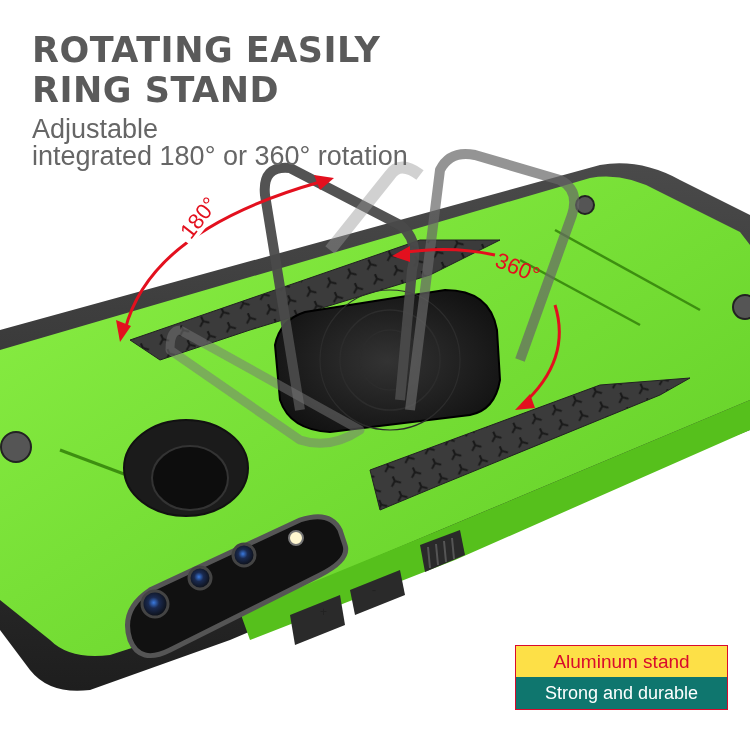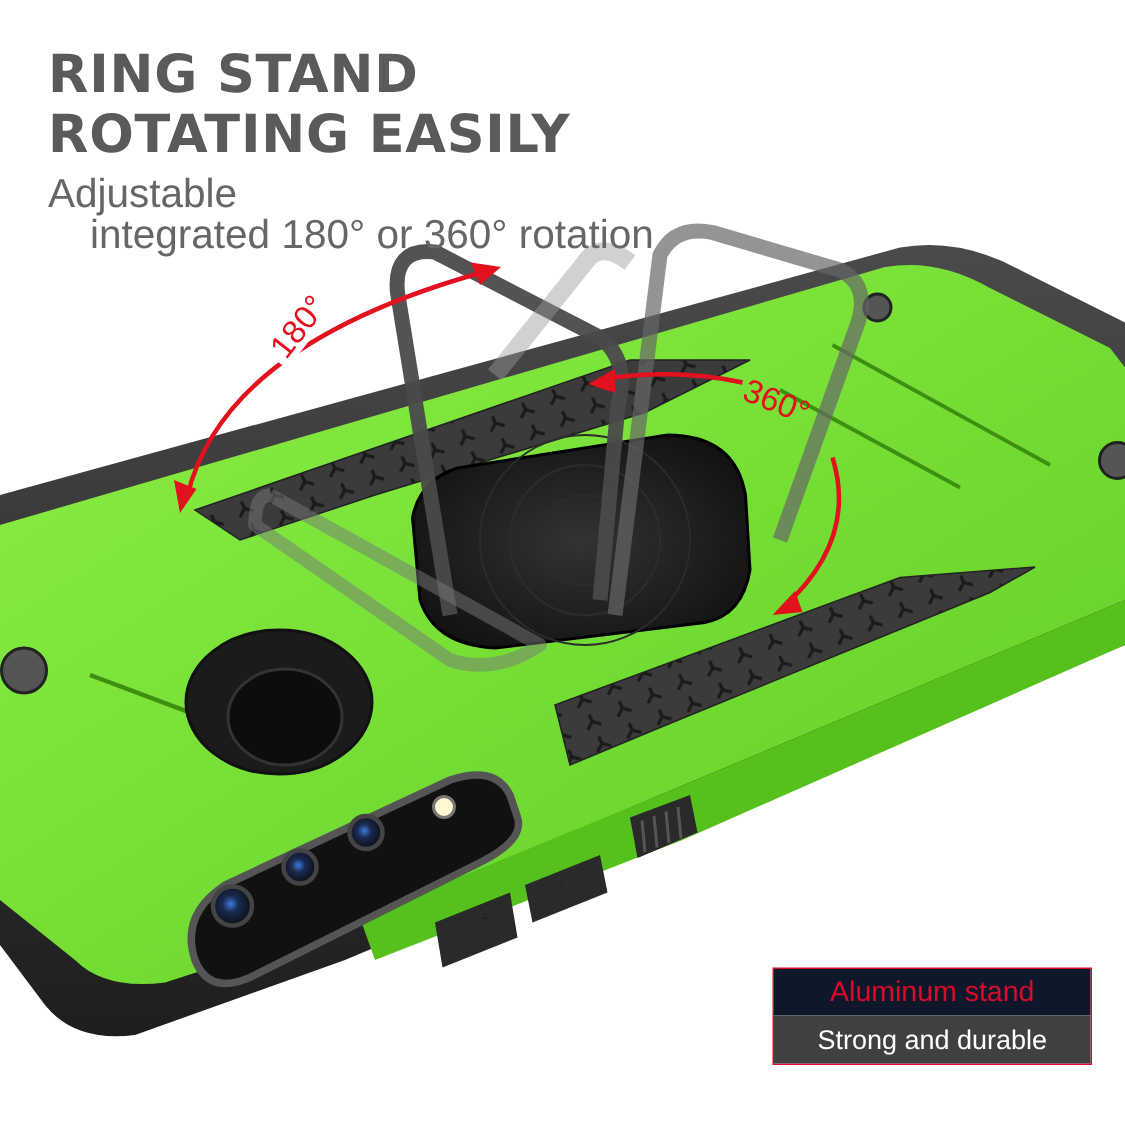--- a/index.html
+++ b/index.html
@@ -2,24 +2,24 @@
 <html><head>
 <meta charset="utf-8">
 <style>
   html, body { margin:0; padding:0; background:#ffffff; }
   body { width:750px; height:750px; position:relative; overflow:hidden; font-family:"Liberation Sans", sans-serif; }
   .stage { position:absolute; left:0; top:0; width:750px; height:750px; }
   .illus { position:absolute; left:0; top:0; width:750px; height:750px; }
   .headline { position:absolute; left:32px; top:30px; color:#5a5a5a; font-family:"DejaVu Sans", sans-serif; font-weight:bold; font-size:35px; line-height:40px; letter-spacing:0.5px; margin:0; }
   .subline { position:absolute; left:32px; color:#666666; font-family:"Liberation Sans", sans-serif; font-size:27px; line-height:28px; }
   .sub1 { top:115px; }
-  .sub2 { top:142px;margin-left:28px; }
+  .sub2 { top:142px; }
   .badge { position:absolute; left:515px; top:645px; width:213px; height:65px; border:1.5px solid #d90a2c; box-sizing:border-box; }
-  .badge-top { height:31px; background:#0f172a; color:#d90a2c; font-size:19px; line-height:31px; text-align:center; }
-  .badge-bottom { height:32px; background:#404040; color:#ffffff; font-size:18px; line-height:32px; text-align:center; }
+  .badge-top { height:31px; background:#fde047; color:#d90a2c; font-size:19px; line-height:31px; text-align:center; }
+  .badge-bottom { height:32px; background:#0f766e; color:#ffffff; font-size:18px; line-height:32px; text-align:center; }
   .deg { font-family:"Liberation Sans", sans-serif; fill:#e3101e; font-size:22px; }
   .btn-glyph { font-family:"Liberation Sans", sans-serif; fill:#222; font-size:12px; }
 </style>
 </head>
 <body>
 
 <div class="stage">
 
   <svg class="illus" viewBox="0 0 750 750" xmlns="http://www.w3.org/2000/svg">
     <defs>
@@ -113,22 +113,22 @@
     <g>
       <path d="M400 253 Q450 245 495 255" stroke="#e3101e" stroke-width="3" fill="none"></path>
       <path d="M392 256 L410 246 L410 262 Z" fill="#e3101e"></path>
       <path d="M555 305 Q572 360 522 405" stroke="#e3101e" stroke-width="3" fill="none"></path>
       <path d="M515 410 L530 394 L535 408 Z" fill="#e3101e"></path>
       <text class="deg" x="495" y="276" transform="rotate(22 520 268)">360°</text>
     </g>
   </svg>
 
   <h1 class="headline">
+    <div>ROTATING EASILY</div>
     <div>RING STAND</div>
-    <div>ROTATING EASILY</div>
   </h1>
   <div class="subline sub1">Adjustable</div>
   <div class="subline sub2">integrated 180° or 360° rotation</div>
 
   <div class="badge">
     <div class="badge-top">Aluminum stand</div>
     <div class="badge-bottom">Strong and durable</div>
   </div>
 
 </div>

